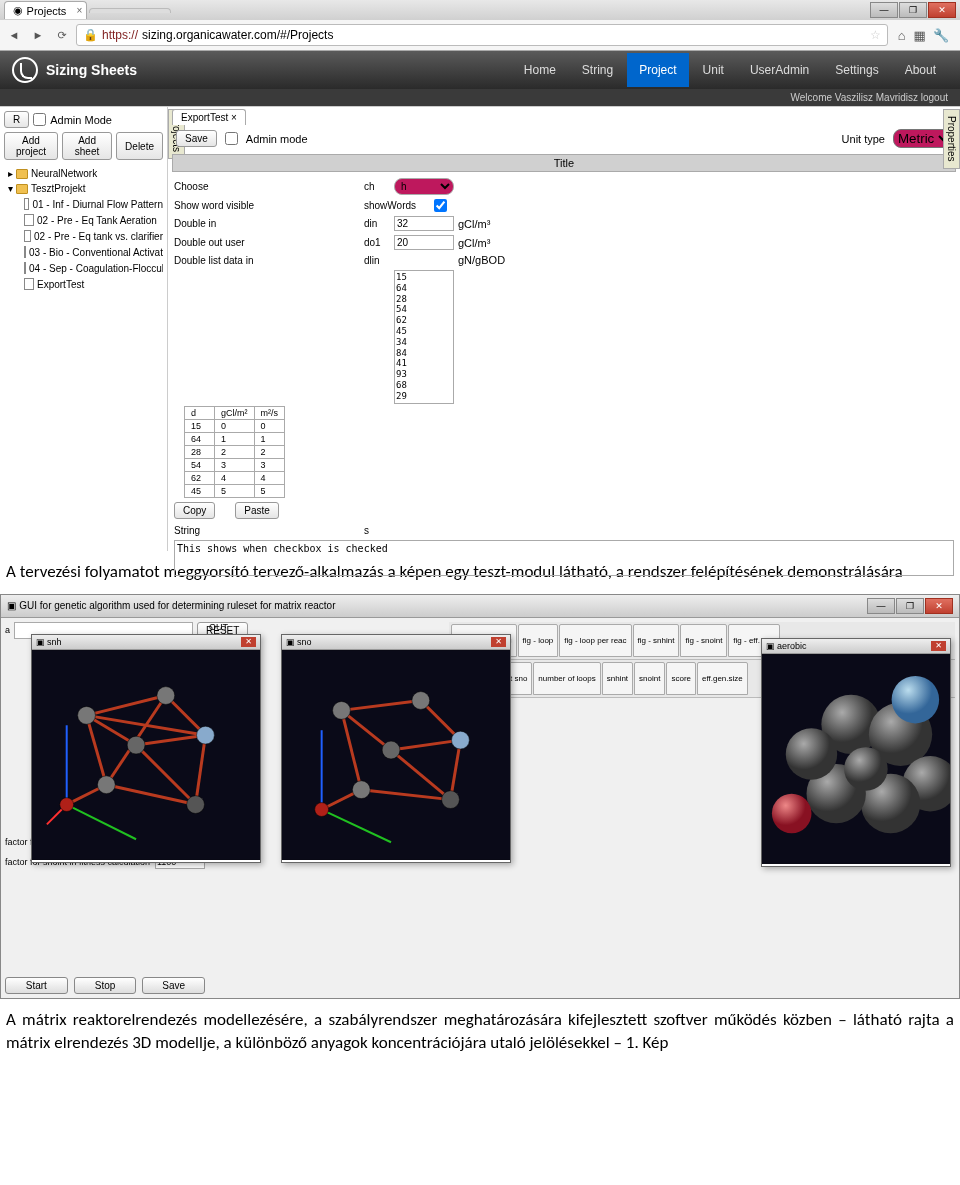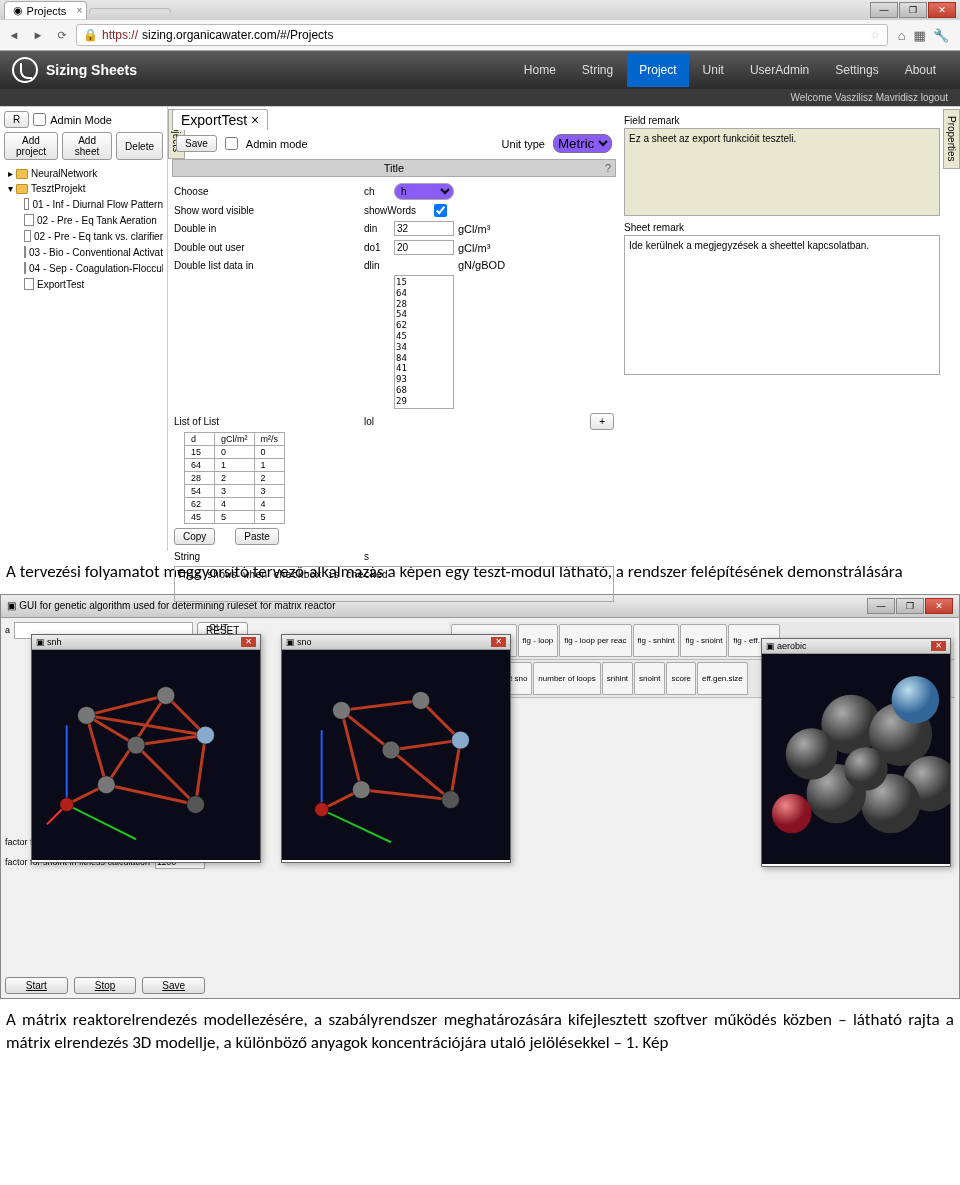--- a/index.html
+++ b/index.html
@@ -40,32 +40,32 @@
 .left-buttons { display: flex; gap: 4px; margin-bottom: 6px; }
 .tree { font-size: 10px; }
 .tree-item { padding: 2px 0 2px 4px; display: flex; align-items: center; gap: 3px; white-space: nowrap; overflow: hidden; }
 .tree-sub { padding-left: 16px; }
 .folder-icon { width: 12px; height: 10px; background: #f0c050; border: 1px solid #c09020; border-radius: 1px; display: inline-block; }
 .file-icon { width: 10px; height: 12px; background: #fff; border: 1px solid #888; display: inline-block; }
 .vtab { writing-mode: vertical-lr; background: #e8e8d0; border: 1px solid #aaa; padding: 6px 2px; font-size: 10px; position: absolute; }
 
 .center-panel { flex: 1; display: flex; flex-direction: column; padding: 0 4px; position: relative; }
 .center-tabs { display: flex; padding-top: 2px; }
-.center-tab { border: 1px solid #aaa; border-bottom: none; padding: 2px 8px; background: #fff; font-size: 14px; border-radius: 3px 3px 0 0; }
+.center-tab { border: 1px solid #aaa; border-bottom: none; padding: 2px 8px; background: #fff; font-size: 10px; border-radius: 3px 3px 0 0; }
 .center-top { display: flex; align-items: center; gap: 8px; padding: 4px; }
 .center-top .spacer { flex: 1; }
 .title-row { background: #d0d0d0; text-align: center; font-weight: normal; padding: 2px; border: 1px solid #aaa; margin: 2px 0; font-size: 11px; position: relative; }
 .title-row .q { position: absolute; right: 4px; color: #666; }
 .form-rows { padding: 2px; }
 .form-row { display: flex; align-items: center; padding: 2px 0; font-size: 10px; }
 .form-row .lbl { width: 190px; }
 .form-row .mid { width: 30px; }
 .form-row .inp { width: 60px; border: 1px solid #aaa; padding: 1px 2px; font-size: 10px; }
 .form-row .unit { margin-left: 4px; font-size: 11px; }
-select.inp { background: #8b5cf6; border-radius: 8px; }
+select.inp { background: #be185d; border-radius: 8px; }
 .data-list { width: 60px; border: 1px solid #aaa; font-size: 9px; line-height: 1.2; padding: 1px; font-family: monospace; white-space: pre; }
 .sub-btns { display: flex; gap: 20px; padding: 4px 0; }
 .table2 { border-collapse: collapse; font-size: 9px; }
 .table2 th, .table2 td { border: 1px solid #aaa; padding: 1px 6px; text-align: left; min-width: 30px; font-weight: normal; }
 .textarea { border: 1px solid #aaa; height: 36px; padding: 2px; font-family: monospace; font-size: 10px; margin-top: 2px; }
 
 .right-panel { width: 340px; padding: 4px 20px 4px 4px; position: relative; }
 .right-panel label { font-size: 10px; display: block; margin: 4px 0 2px; }
 .remark-box { width: 100%; height: 88px; background: #e8e8d0; border: 1px solid #aaa; padding: 4px; font-size: 10px; resize: none; }
 .remark-box2 { width: 100%; height: 140px; border: 1px solid #aaa; padding: 4px; font-size: 10px; resize: none; }
@@ -81,21 +81,21 @@
 .gui-left { width: 200px; display: flex; flex-direction: column; gap: 2px; font-size: 9px; }
 .gui-subwin { position: absolute; background: #fff; border: 1px solid #666; box-shadow: 2px 2px 6px rgba(0,0,0,0.3); }
 .gui-subwin-title { background: linear-gradient(#eee, #ccc); padding: 2px 4px; font-size: 9px; display: flex; border-bottom: 1px solid #999; }
 .gui-subwin-title .sw-close { margin-left: auto; background: #c04030; color: #fff; padding: 0 4px; font-size: 8px; }
 .viz { background: #0a0a15; width: 100%; height: 210px; }
 .gui-tabs-row { display: flex; gap: 1px; font-size: 8px; padding: 2px; background: #e8e8e8; border-bottom: 1px solid #bbb; overflow: hidden; white-space: nowrap; }
 .gui-mini-tab { border: 1px solid #aaa; padding: 11px 4px; background: #f5f5f5; border-radius: 2px 2px 0 0; }
 .factor-row { display: flex; align-items: center; font-size: 9px; margin: 2px 0; }
 .factor-row span { flex: 1; }
 .factor-row input { width: 50px; border: 1px solid #aaa; padding: 1px; font-size: 9px; }
-.gui-bottom-btns { margin-top: auto; display: flex; gap: 6px; text-decoration: underline; }
+.gui-bottom-btns { margin-top: auto; display: flex; gap: 6px; }
 .gui-bottom-btns button { flex: 1; padding: 2px; font-size: 10px; border: 1px solid #888; background: linear-gradient(#fff, #ddd); border-radius: 3px; }
 circle.atom { stroke: #000; stroke-width: 0.5; }
 </style>
 </head>
 <body>
 
 <div class="browser-chrome">
   <div class="titlebar">
     <div class="tab">
       <span>◉</span>
@@ -242,26 +242,20 @@
 54
 62
 45
 34
 84
 41
 93
 68
 29</div>
       </div>
-      <div class="form-row">
-        <span class="lbl">List of List</span>
-        <span class="mid">lol</span>
-        <span style="flex:1"></span>
-        <button class="btn">+</button>
-      </div>
       <div style="padding-left:10px">
         <table class="table2">
           <tbody>
               <tr>
                 <th>d</th>
                 <th>gCl/m²</th>
                 <th>m²/s</th>
               </tr>
           <tr>
                 <td>15</td>
@@ -301,26 +295,20 @@
         <button class="btn">Paste</button>
       </div>
       <div class="form-row">
         <span class="lbl">String</span>
         <span class="mid">s</span>
       </div>
       <div class="textarea">This shows when checkbox is checked</div>
     </div>
   </div>
 
-  <div class="right-panel">
-    <label>Field remark</label>
-    <textarea class="remark-box" style="">Ez a sheet az export funkcióit teszteli.</textarea>
-    <label>Sheet remark</label>
-    <textarea class="remark-box2" style="">Ide kerülnek a megjegyzések a sheettel kapcsolatban.</textarea>
-  </div>
   <div class="vtab" style="right:0; top:2px;">Properties</div>
 </div>
 
 <div class="caption">A tervezési folyamatot meggyorsító tervező-alkalmazás a képen egy teszt-modul látható, a rendszer felépítésének demonstrálására</div>
 
 <div class="gui-app">
   <div class="gui-title">
     <span>▣</span>&nbsp;
     <span>GUI for genetic algorithm used for determining ruleset for matrix reactor</span>
     <div class="win-controls">

